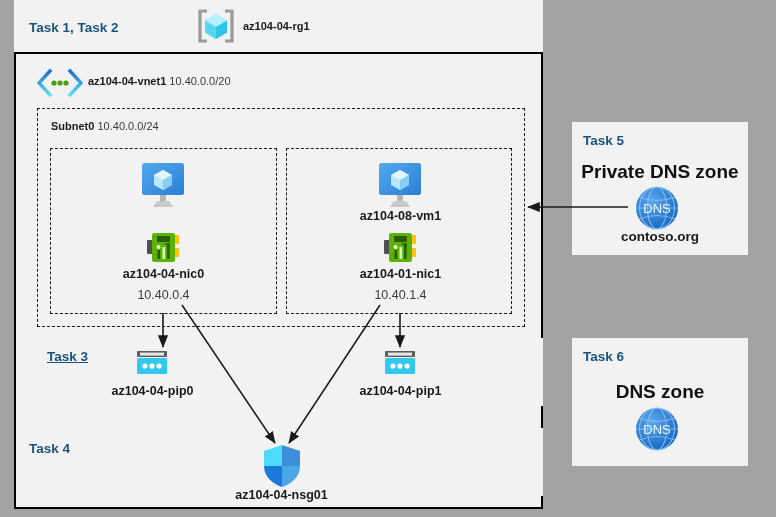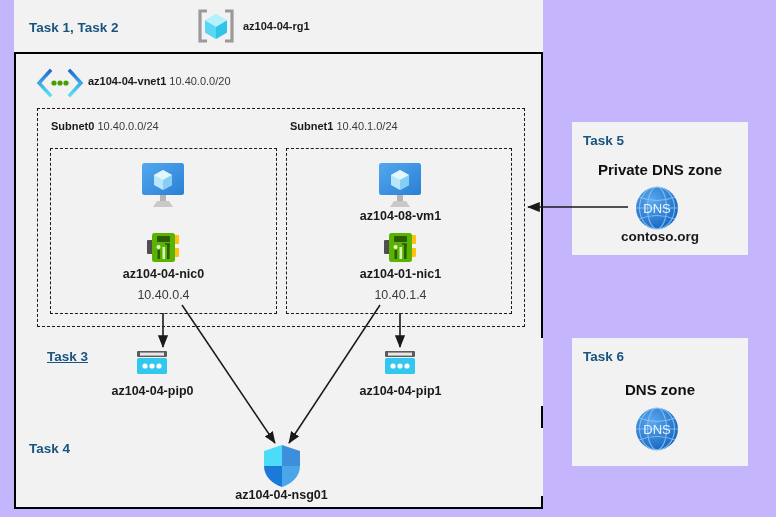--- a/index.html
+++ b/index.html
@@ -7,21 +7,21 @@
     padding: 0;
     background: #ffffff;
   }
   body {
     font-family: "Liberation Sans", sans-serif;
   }
   #canvas {
     position: relative;
     width: 776px;
     height: 517px;
-    background: #c4b5fd;
+    background: #a3a3a3;
     overflow: hidden;
   }
 
   
   .panel-gray {
     position: absolute;
     background: #f2f2f2;
   }
   .vnet-box {
     position: absolute;
@@ -63,21 +63,21 @@
   .node-sub {
     position: absolute;
     font-size: 12.5px;
     font-weight: normal;
     color: #3b3b3b;
     white-space: nowrap;
     text-align: center;
   }
   .zone-heading {
     position: absolute;
-    font-size: 15px;
+    font-size: 19px;
     font-weight: bold;
     color: #111111;
     white-space: nowrap;
     text-align: center;
   }
 
   
   .icon { position: absolute; }
   svg { display: block; overflow: visible; }
 
@@ -178,23 +178,20 @@
       <rect x="11.5" y="19" width="2.6" height="9" fill="#2b5c00"></rect>
       <rect x="16.5" y="16" width="2.6" height="12" fill="#d9f2b8"></rect>
       <rect x="21" y="13" width="2.6" height="15" fill="#2b5c00"></rect>
       <path d="M19 13 L23 13 L23 16" fill="none" stroke="#2b5c00" stroke-width="1.4"></path>
     </svg>
   </div>
 
   <div class="node-label" style="left:83px; top:267px; width:161px;">az104-04-nic0</div>
   <div class="node-sub" style="left:83px; top:288px; width:161px;">10.40.0.4</div>
 
-  <div class="res-title" style="left:290px; top:120px;">
-    <b>Subnet1</b><span>&nbsp;</span><span class="light">10.40.1.0/24</span>
-  </div>
 
   <div class="dashed-box" style="left:286px; top:148px; width:226px; height:166px;"></div>
 
   <div class="icon" style="left:372px; top:161px;">
     <svg width="56" height="48" viewBox="0 0 56 48">
       <defs>
         <linearGradient id="vmGrad1" x1="0" y1="0" x2="1" y2="1">
           <stop offset="0%" stop-color="#53a8f0"></stop>
           <stop offset="100%" stop-color="#2b7fd4"></stop>
         </linearGradient>

